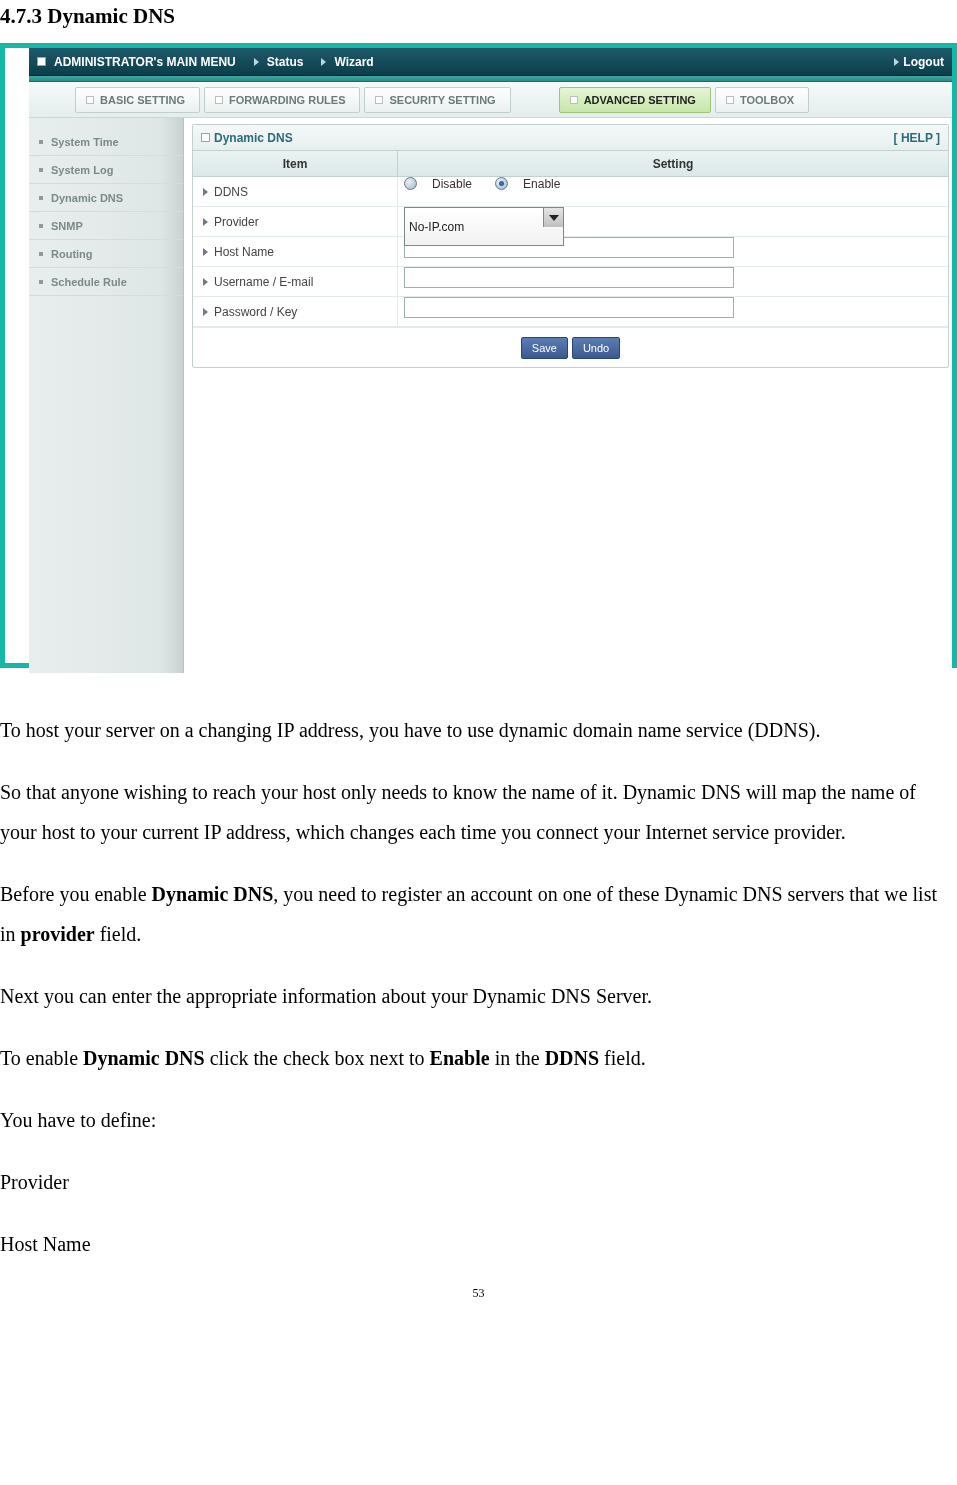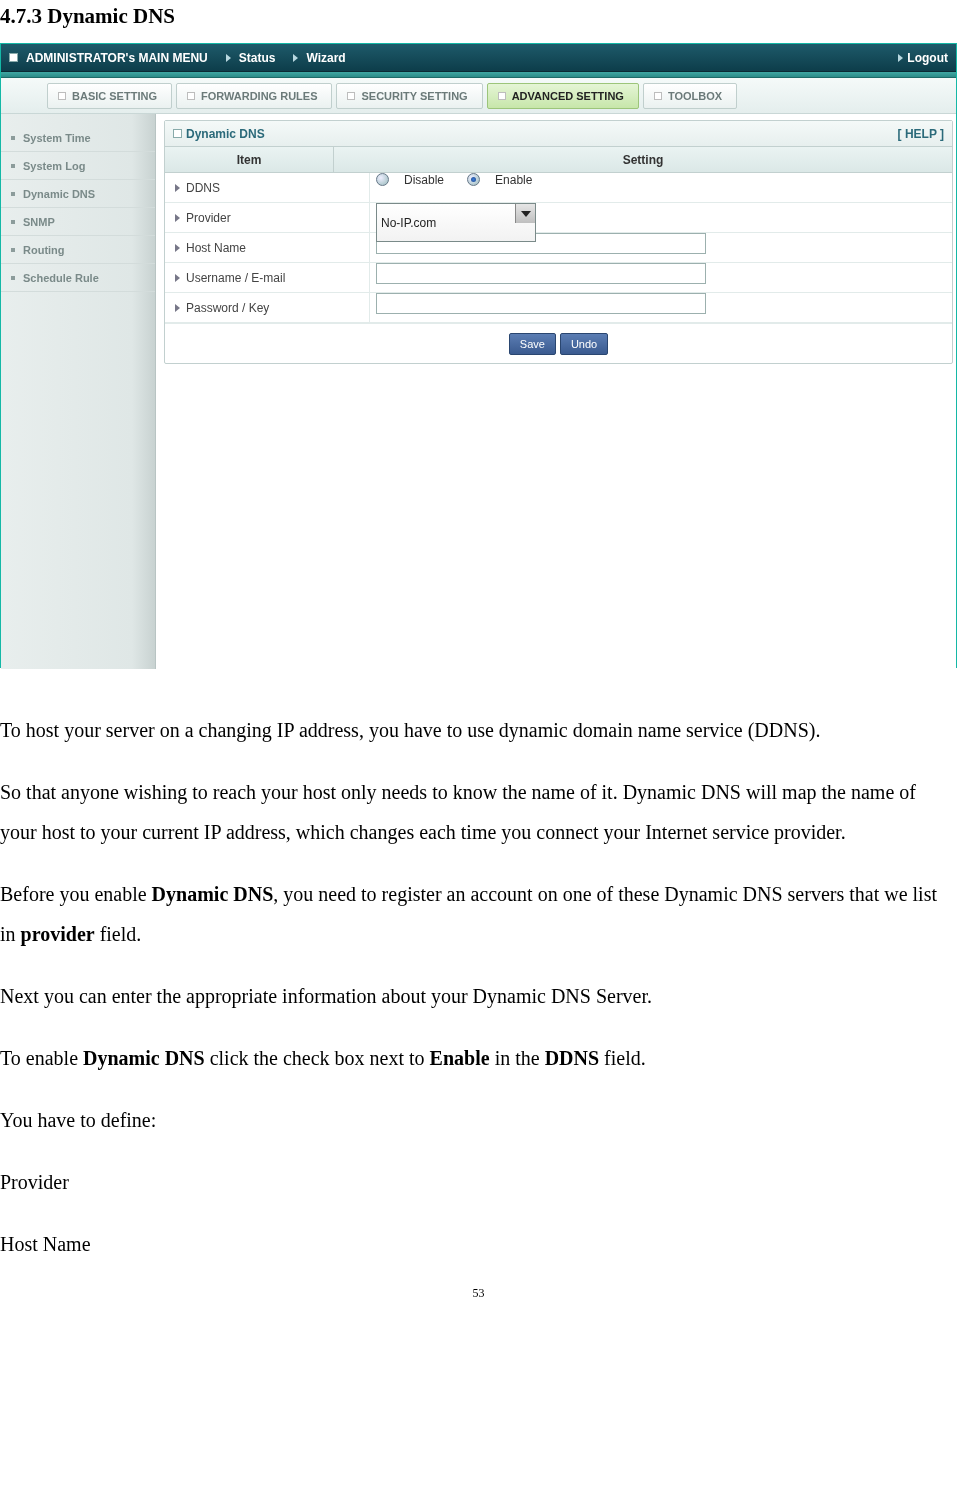--- a/index.html
+++ b/index.html
@@ -10,27 +10,28 @@
     width: 957px;
     margin: 0 auto;
     color: #000;
   }
   .section-title {
     font-weight: bold;
     font-size: 21px;
     padding: 4px 0 14px 0;
   }
   .router-ui {
-    border: 1px solid #14b8a6;
+    border: 5px solid #14b8a6;
     width: 100%;
     height: 625px;
     background: #fff;
     position: relative;
     font-family: Arial, Helvetica, sans-serif;
     font-size: 12px;
+    padding-left: 24px;
   }
   .topbar {
     background: linear-gradient(#1e5a6a, #0d3d4a);
     height: 28px;
     display: flex;
     align-items: center;
     color: #fff;
     font-weight: bold;
     font-size: 12px;
     padding: 0 8px;
@@ -72,20 +73,21 @@
     font-size: 11px;
     font-weight: bold;
     color: #6b7a79;
     margin-right: 4px;
     border-radius: 2px;
   }
   .tab.active {
     background: linear-gradient(#e5f5d6,#c7e6aa);
     border-color: #9cc57a;
     color: #222;
+    margin-left: 44px;
   }
   .tab .sq { width: 8px; height: 8px; background: #fff; border: 1px solid #bdbdbd; margin-right: 6px; display:inline-block;}
   .ui-body {
     display: flex;
     height: calc(625px - 28px - 6px - 36px);
   }
   .sidebar {
     width: 155px;
     background: linear-gradient(90deg,#e8eeed 0%,#dfe7e6 85%, #c8d2d1 100%);
     border-right: 1px solid #b8c4c3;
@@ -125,21 +127,21 @@
     margin-left: auto; color: #2b6a7a; font-weight: bold; cursor:pointer;
   }
   .panel-table-head {
     height: 26px;
     background: linear-gradient(#eaf3f2,#dbe8e7);
     border-bottom: 1px solid #c2d0cf;
     display: flex;
     font-size: 12px; font-weight: bold; color: #333;
   }
   .col-item {
-    width: 169px; display:flex; align-items:center; justify-content:center;
+    width: 205px; display:flex; align-items:center; justify-content:center;
     border-right: 1px solid #c2d0cf;
   }
   .col-setting { flex:1; display:flex; align-items:center; justify-content:center;}
   .panel-row {
     height: 30px;
     border-bottom: 1px solid #e2ebea;
     display:flex;
     font-size: 12px;
     color: #444;
   }

